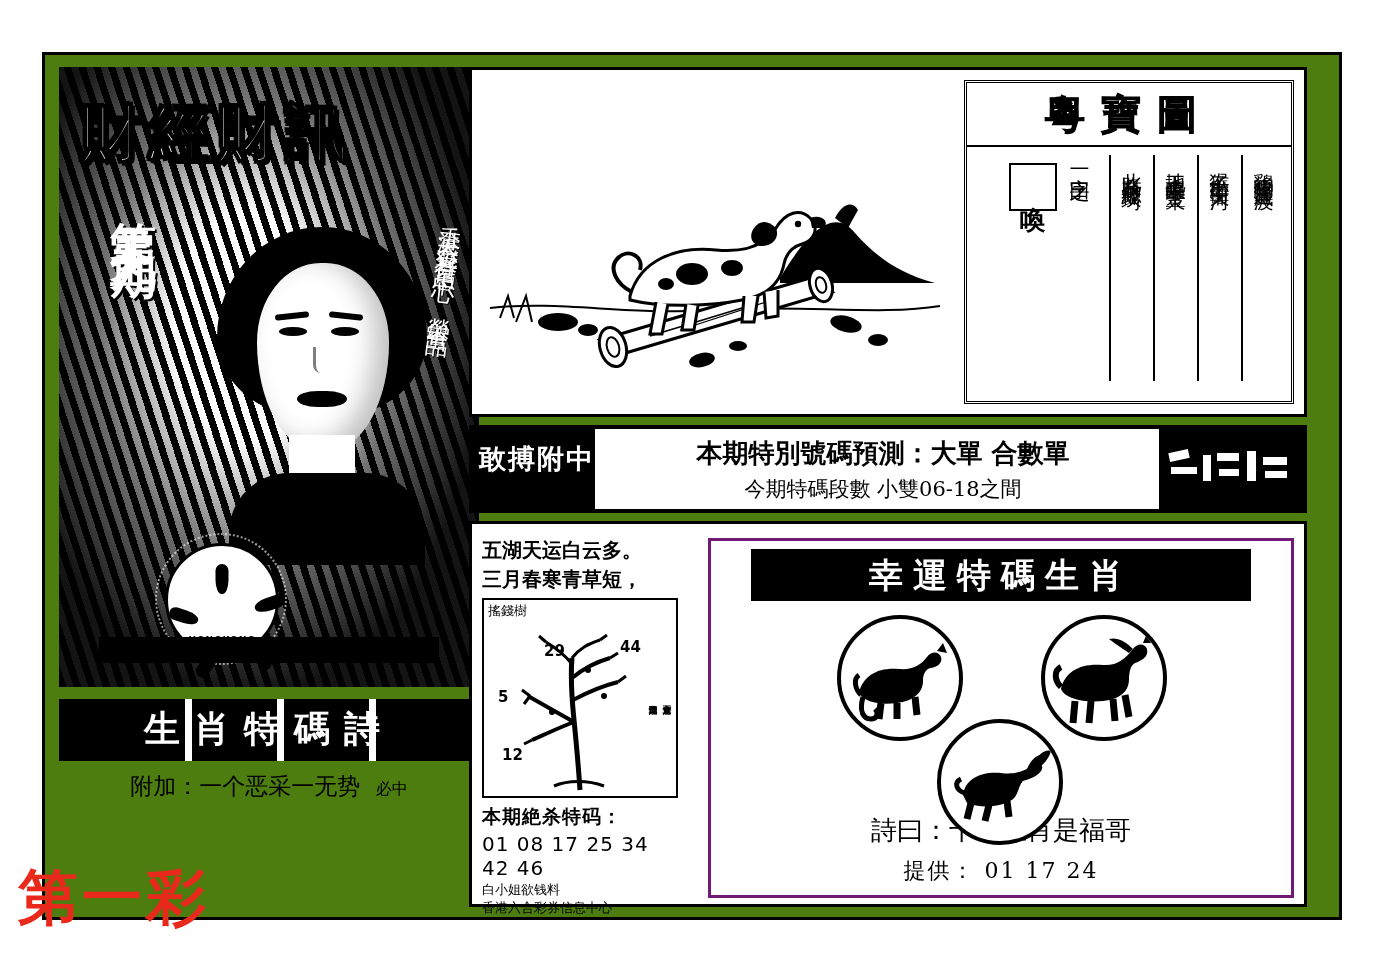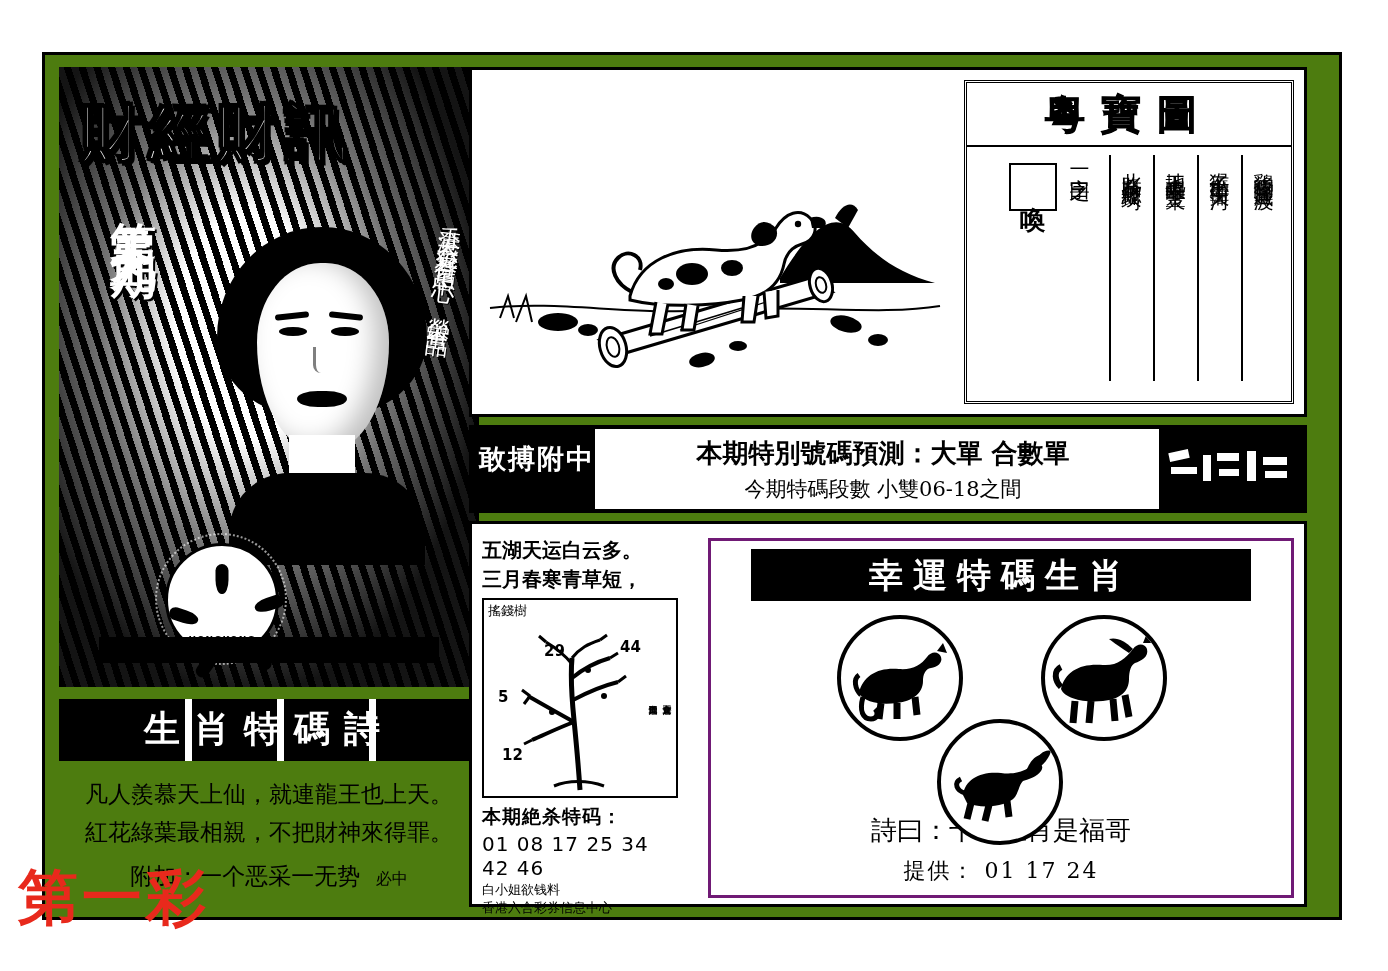--- a/index.html
+++ b/index.html
@@ -168,24 +168,20 @@
       <div class="poster-bar"></div>
     </div>
 
     <div class="zodiac-title">
       <span>生肖特碼詩</span>
       <i class="gap" style="left:126px"></i>
       <i class="gap" style="left:218px"></i>
       <i class="gap" style="left:310px"></i>
     </div>
 
-    <div class="poem">
-      <div>凡人羨慕天上仙，就連龍王也上天。</div>
-      <div>紅花綠葉最相親，不把財神來得罪。</div>
-    </div>
     <div class="extra">
       <span>附加：一个恶采一无势</span>
       <span class="must">必中</span>
     </div>
   </div>
 
   <div class="right-col">
 
     <div class="panel top-panel">
 

